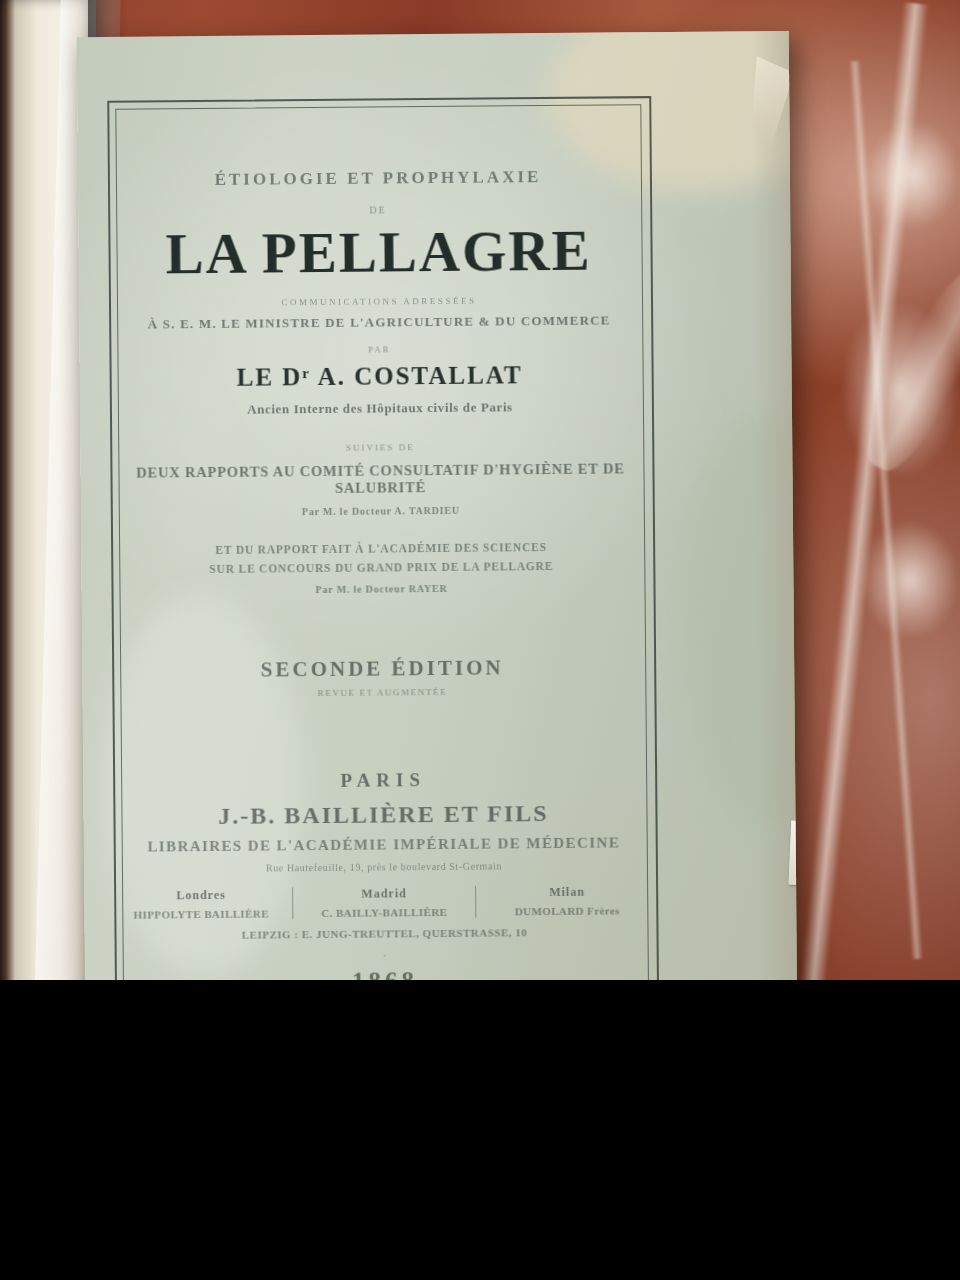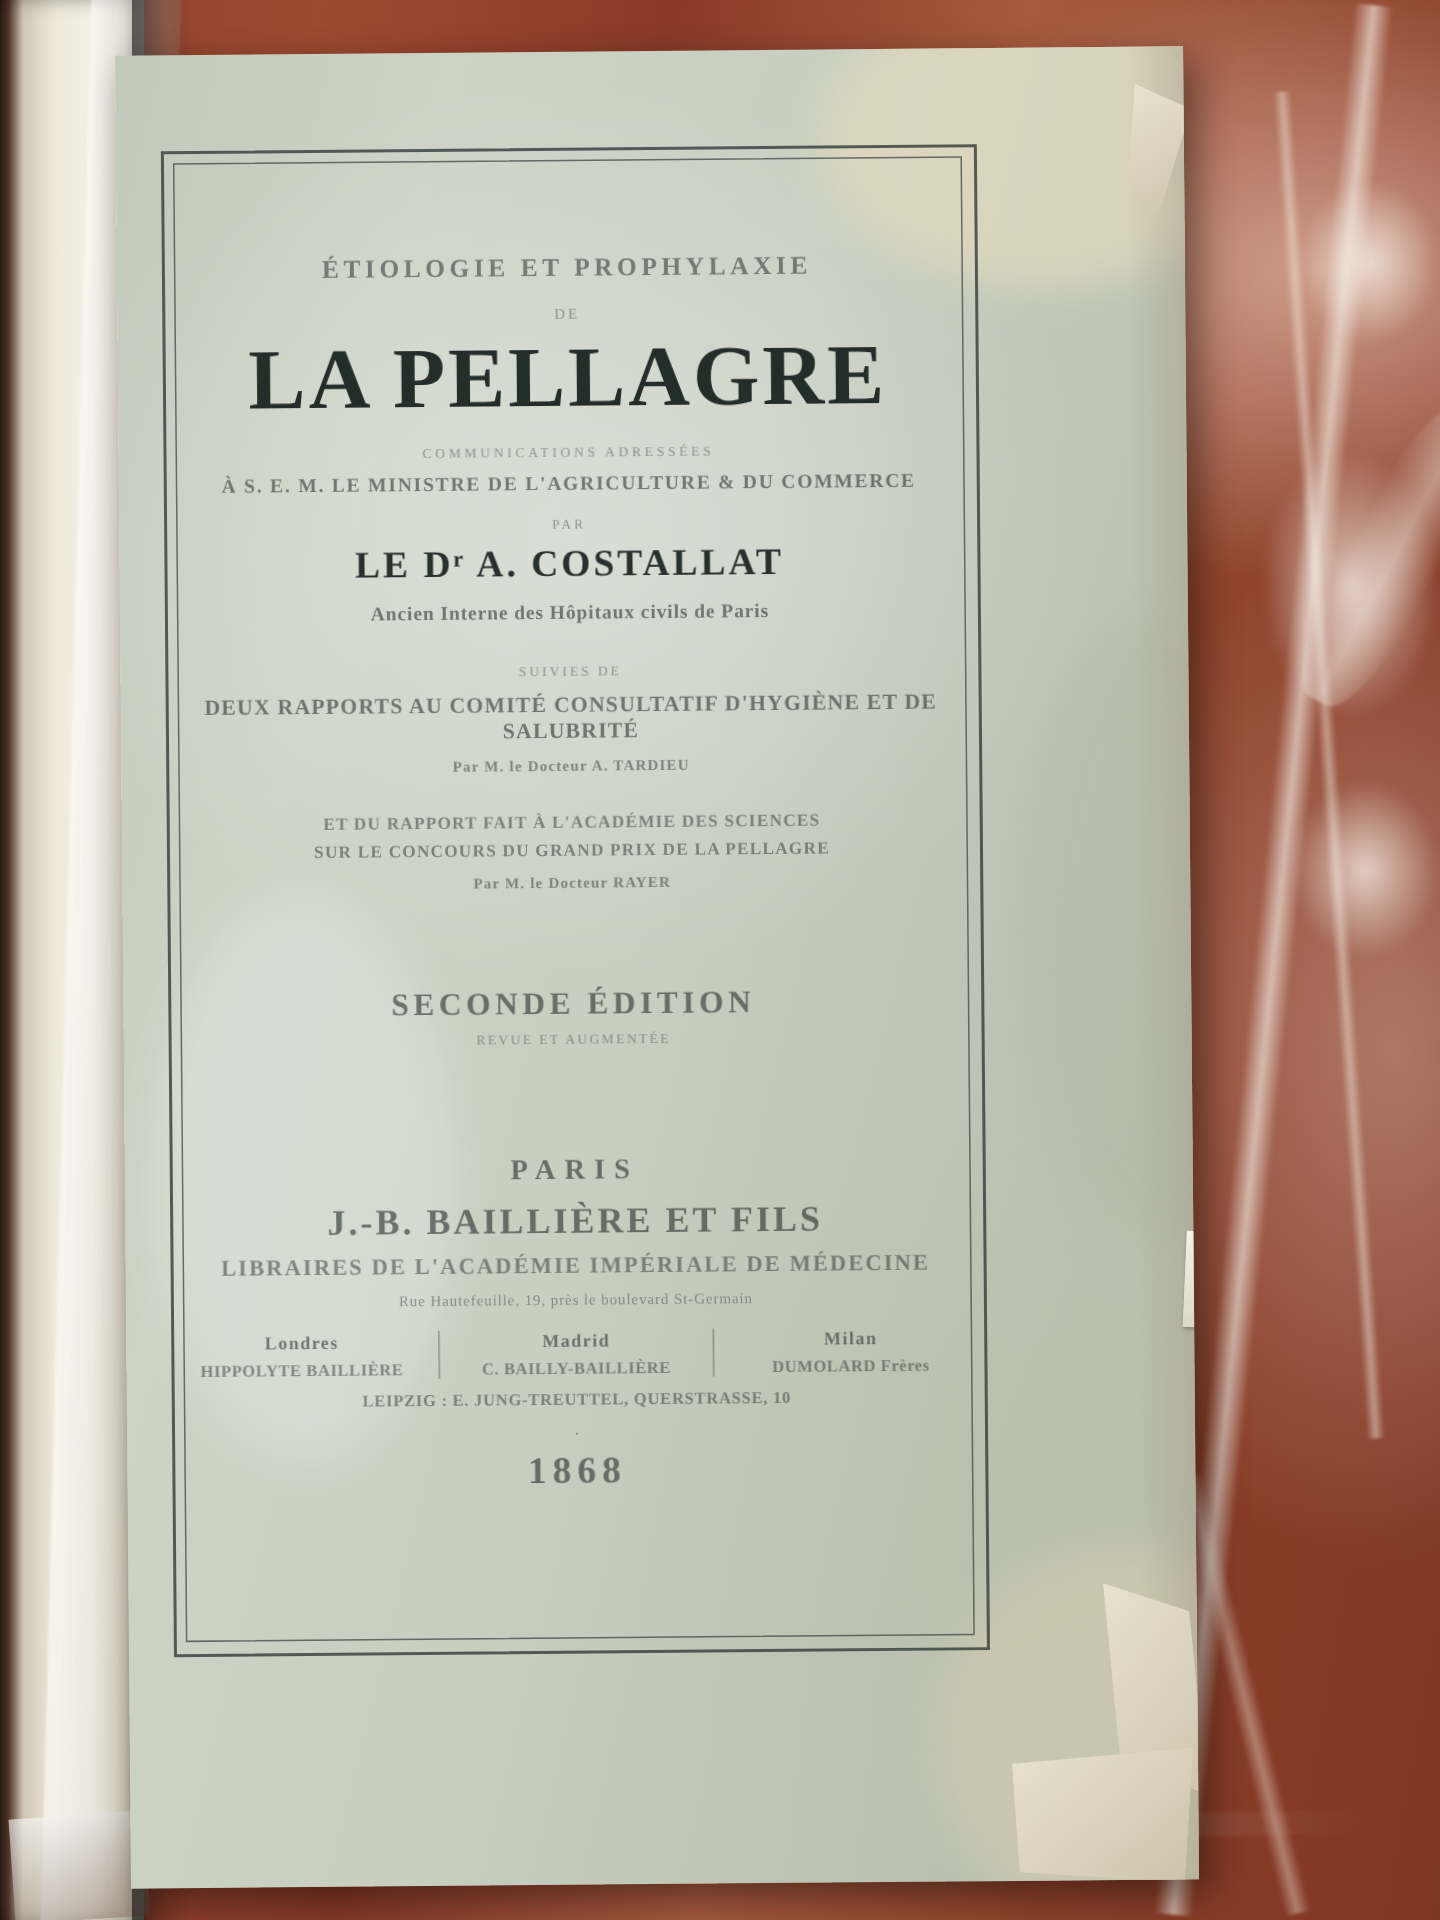--- a/index.html
+++ b/index.html
@@ -10,21 +10,21 @@
   body {
     width: 960px;
     height: 1280px;
     overflow: hidden;
     font-family: "Liberation Serif", serif;
   }
 
   #scene {
     position: relative;
     width: 960px;
-    height: 1280px;
+    height: 980px;
     overflow: hidden;
     
     background:
       radial-gradient(ellipse 420px 300px at 880px 180px, rgba(255,230,215,0.55), rgba(255,230,215,0) 70%),
       radial-gradient(ellipse 300px 500px at 930px 700px, rgba(250,235,225,0.35), rgba(250,235,225,0) 70%),
       linear-gradient(100deg, #8d3f2c 0%, #9c4a32 18%, #8a3a27 38%, #a75a3e 58%, #8e4129 78%, #7e3522 100%);
   }
 
   
   .vein {

